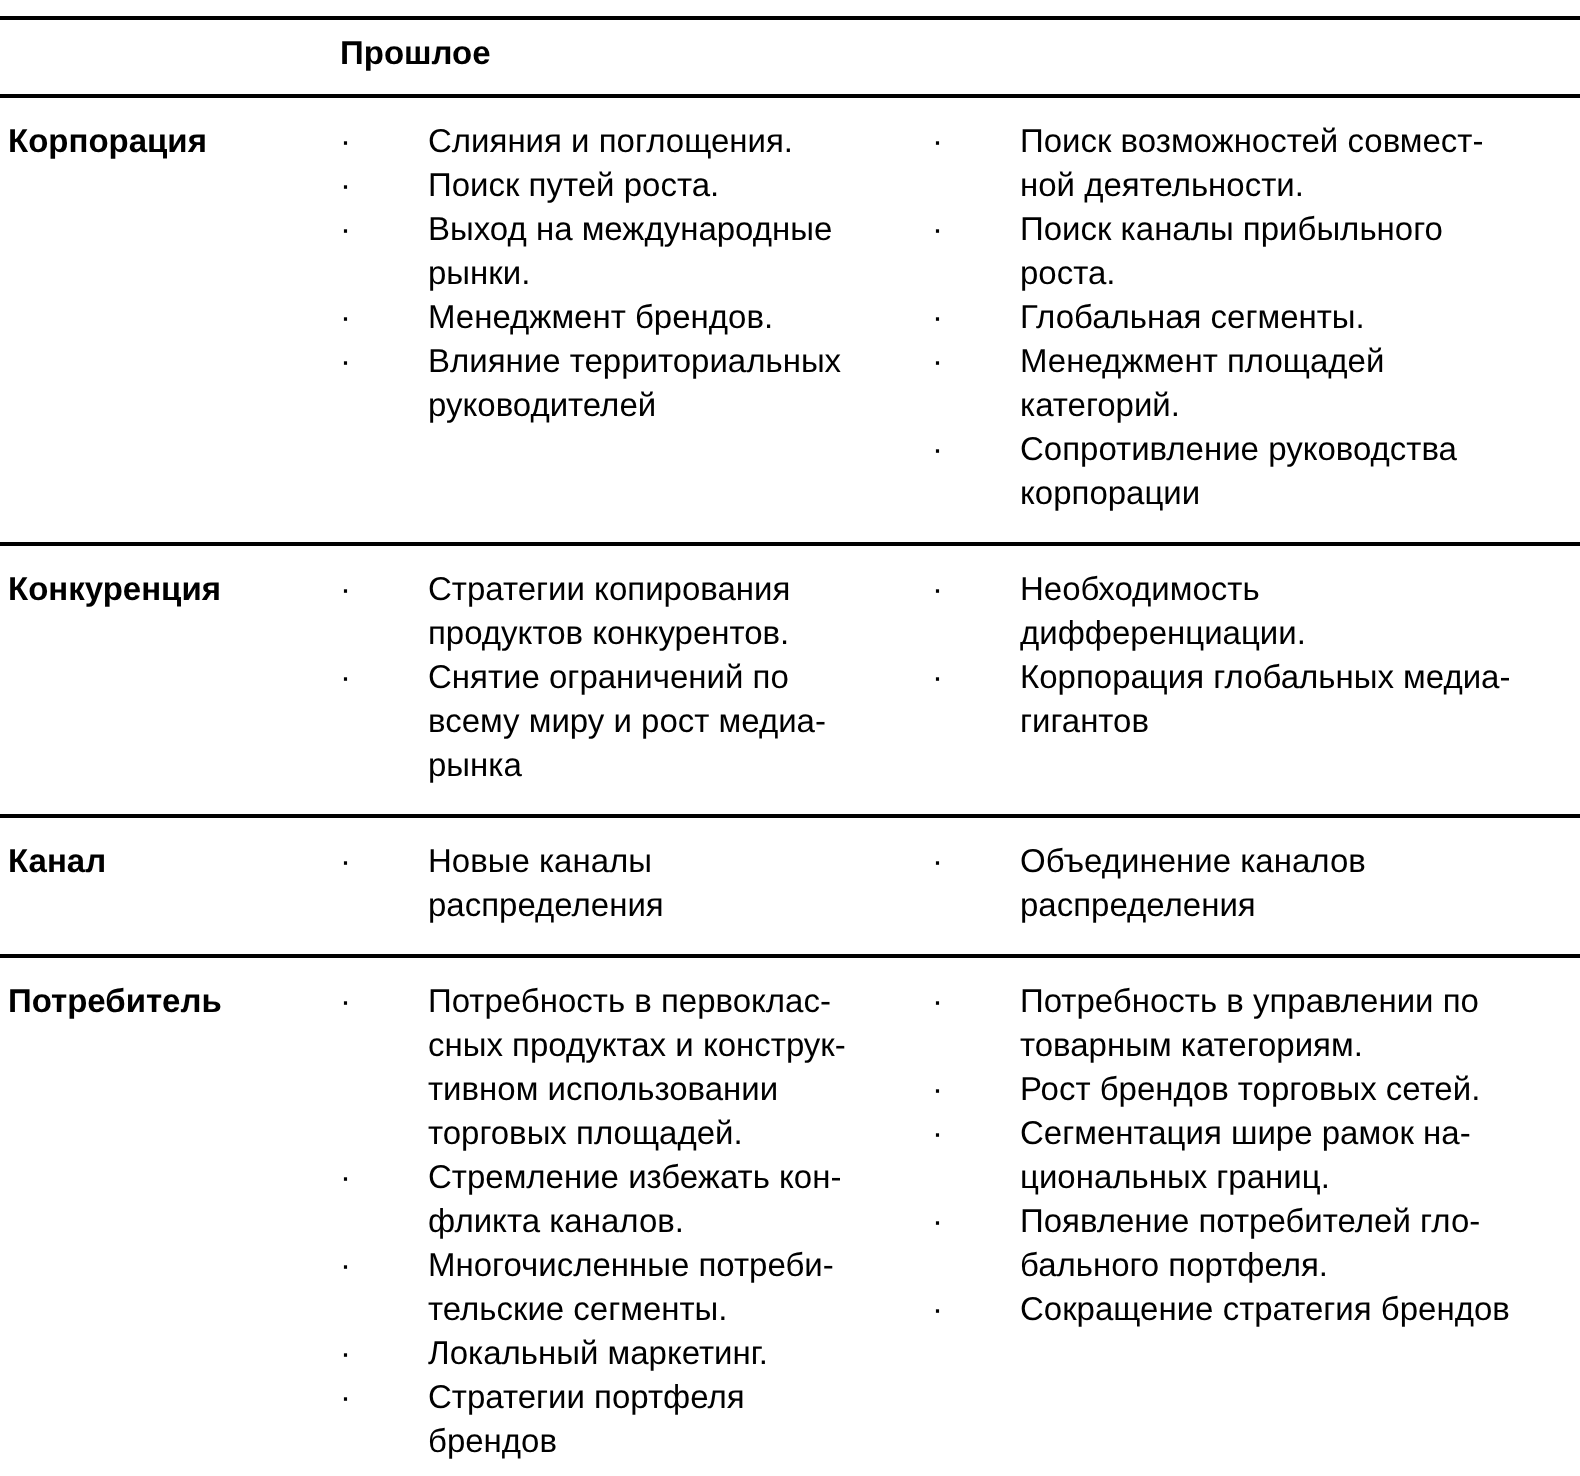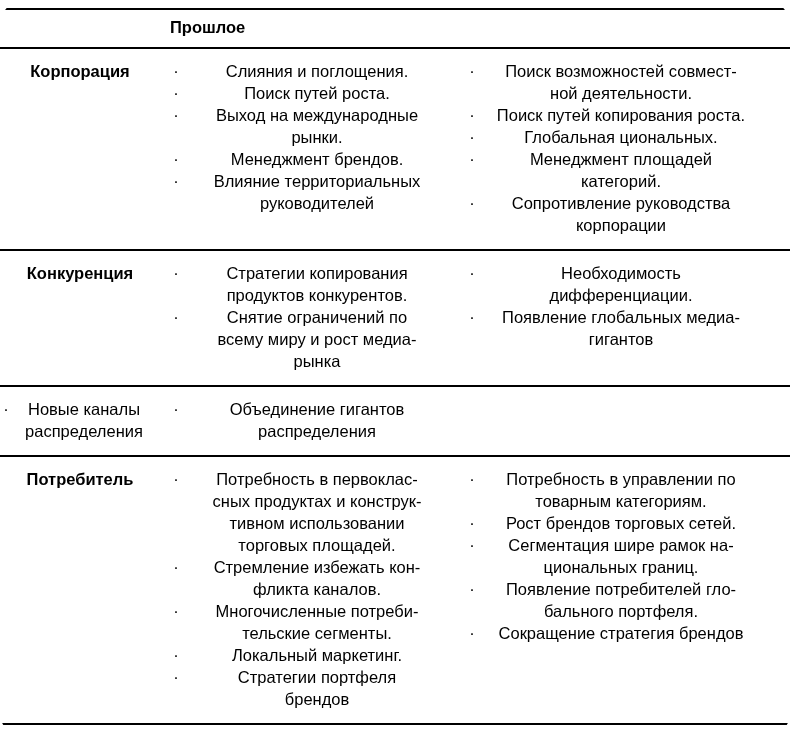--- a/index.html
+++ b/index.html
@@ -9,38 +9,36 @@
     color: #000000;
     font-family: "Liberation Sans", sans-serif;
   }
   .page {
     width: 790px;
     height: 738px;
     box-sizing: border-box;
     padding-top: 8px;
     background: #fff;
     overflow: hidden;
-    border-radius: 25px;
   }
   .table {
     border-top: 2px solid #000;
     font-size: 16.5px;
     line-height: 22px;
   }
   .grid-row {
     display: grid;
     grid-template-columns: 170px 296px 1fr;
     border-bottom: 2px solid #000;
   }
   .header-row {
     padding: 6px 0 9px 0;
   }
   .body-row {
     padding: 11px 12px 13px 0;
-    text-align: center;
   }
   .col-header {
     font-weight: bold;
   }
   .row-label {
     font-weight: bold;
     padding-left: 4px;
   }
   .cell {
     padding-right: 14px;
@@ -49,20 +47,21 @@
     display: flex;
     align-items: flex-start;
   }
   .bullet {
     flex: 0 0 12px;
     width: 12px;
   }
   .item-text {
     white-space: pre-line;
     flex: 1 1 auto;
+    margin-left: 32px;
   }
 </style>
 </head>
 <body>
 
 <div class="page">
   <div class="table">
 
     <div class="grid-row header-row">
       <div class="cell"></div>
@@ -96,25 +95,25 @@
           </div>
       </div>
       <div class="cell">
         <div class="item">
             <span class="bullet">·</span>
             <span class="item-text">Поиск возможностей совмест-
 ной деятельности.</span>
           </div>
         <div class="item">
             <span class="bullet">·</span>
-            <span class="item-text">Поиск путей копирования роста.</span>
-          </div>
-        <div class="item">
-            <span class="bullet">·</span>
-            <span class="item-text">Глобальная циональных.</span>
+            <span class="item-text">Поиск каналы прибыльного роста.</span>
+          </div>
+        <div class="item">
+            <span class="bullet">·</span>
+            <span class="item-text">Глобальная сегменты.</span>
           </div>
         <div class="item">
             <span class="bullet">·</span>
             <span class="item-text">Менеджмент  площадей
 категорий.</span>
           </div>
         <div class="item">
             <span class="bullet">·</span>
             <span class="item-text">Сопротивление руководства
 корпорации</span>
@@ -138,38 +137,39 @@
           </div>
       </div>
       <div class="cell">
         <div class="item">
             <span class="bullet">·</span>
             <span class="item-text">Необходимость
 дифференциации.</span>
           </div>
         <div class="item">
             <span class="bullet">·</span>
-            <span class="item-text">Появление глобальных медиа-
+            <span class="item-text">Корпорация глобальных медиа-
 гигантов</span>
           </div>
       </div>
     </div>
 
     <div class="grid-row body-row">
+      <div class="cell row-label">Канал</div>
       <div class="cell">
         <div class="item">
             <span class="bullet">·</span>
             <span class="item-text">Новые каналы
 распределения</span>
           </div>
       </div>
       <div class="cell">
         <div class="item">
             <span class="bullet">·</span>
-            <span class="item-text">Объединение гигантов
+            <span class="item-text">Объединение каналов
 распределения</span>
           </div>
       </div>
     </div>
 
     <div class="grid-row body-row">
       <div class="cell row-label">Потребитель</div>
       <div class="cell">
         <div class="item">
             <span class="bullet">·</span>

